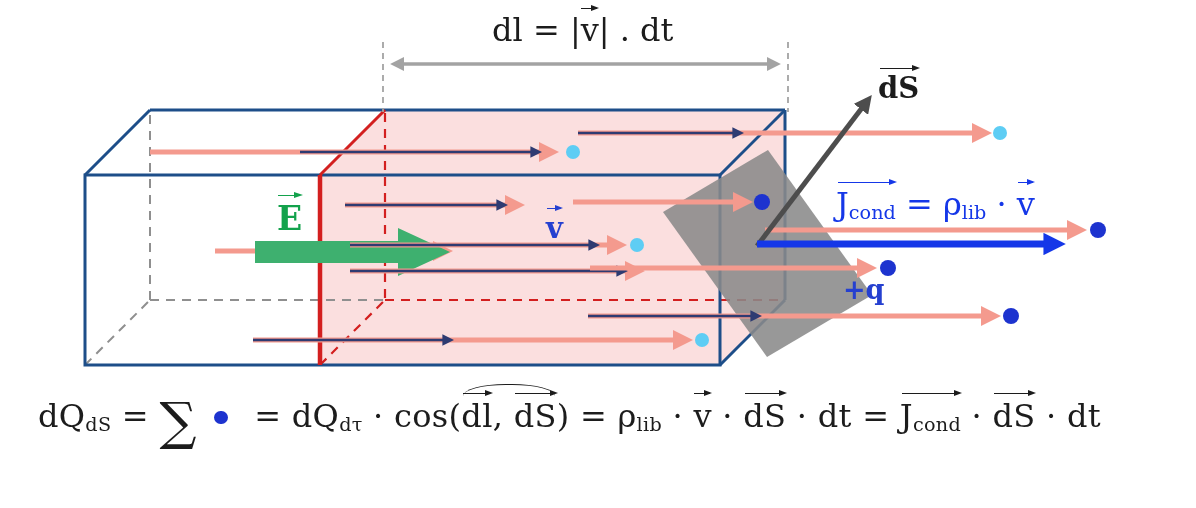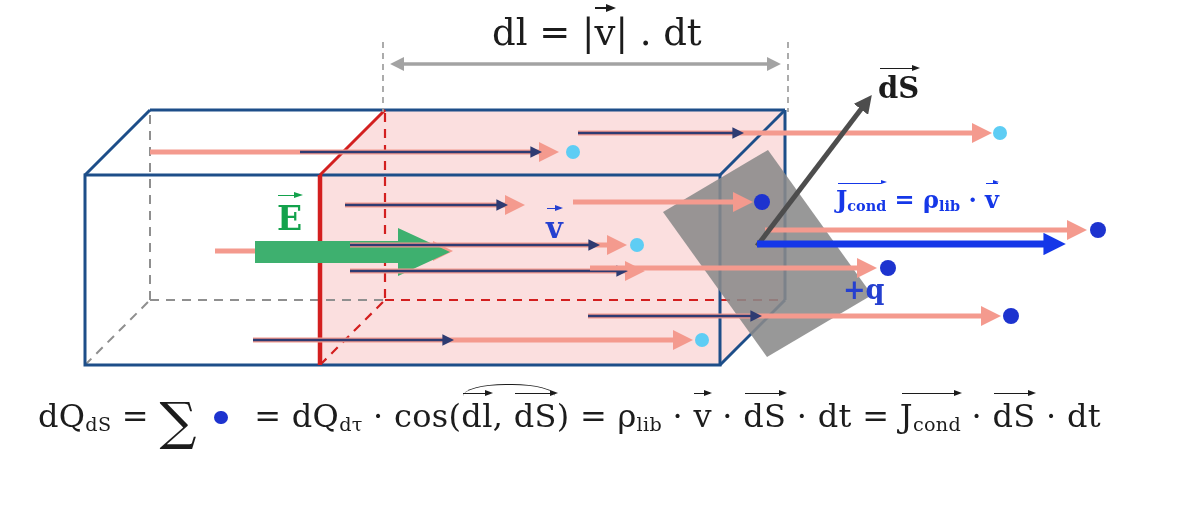--- a/index.html
+++ b/index.html
@@ -24,25 +24,25 @@
   .sk-ds{stroke:var(--ds_arrow);stroke-width:5;fill:none;}
   .fill-ds{fill:var(--ds_arrow);}
   .sk-blue{stroke:var(--blue);stroke-width:7;fill:none;}
   .fill-blue{fill:var(--blue);}
   .sk-measure{stroke:var(--measure);stroke-width:3.5;fill:none;}
   .fill-measure{fill:var(--measure);}
   .sk-guide{stroke:var(--measure);stroke-width:1.8;fill:none;stroke-dasharray:6 5;}
 
   
   .lbl{position:absolute;white-space:nowrap;line-height:1.15;}
-  #lbl-dl{left:492px;top:12px;font-size:37px;color:var(--text);}
+  #lbl-dl{left:492px;top:12px;font-size:32px;color:var(--text);}
   #lbl-e{left:277px;top:200px;font-size:33px;font-weight:bold;color:var(--green_label);}
   #lbl-v{left:546px;top:212px;font-size:29px;font-weight:bold;color:var(--blue_label);}
   #lbl-ds{left:878px;top:72px;font-size:29px;font-weight:bold;color:var(--text);}
-  #lbl-j{left:836px;top:186px;font-size:24px;font-weight:bold;color:var(--blue);}
+  #lbl-j{left:836px;top:186px;font-size:32px;font-weight:normal;color:var(--blue);}
   #lbl-q{left:843px;top:274px;font-size:27px;font-weight:bold;color:var(--blue_label);}
   #formula{left:38px;top:392px;font-size:32px;color:var(--text);letter-spacing:0.3px;text-align:center;}
 
   
   .sub{font-size:0.6em;vertical-align:-0.22em;}
   .big{font-size:1.62em;vertical-align:-0.24em;}
   .vec{position:relative;display:inline-block;}
   .vec::before{content:"";position:absolute;left:4%;right:10%;top:-0.14em;
                border-top:0.055em solid currentColor;}
   .vec::after{content:"";position:absolute;right:-2%;top:-0.14em;margin-top:-0.09em;

